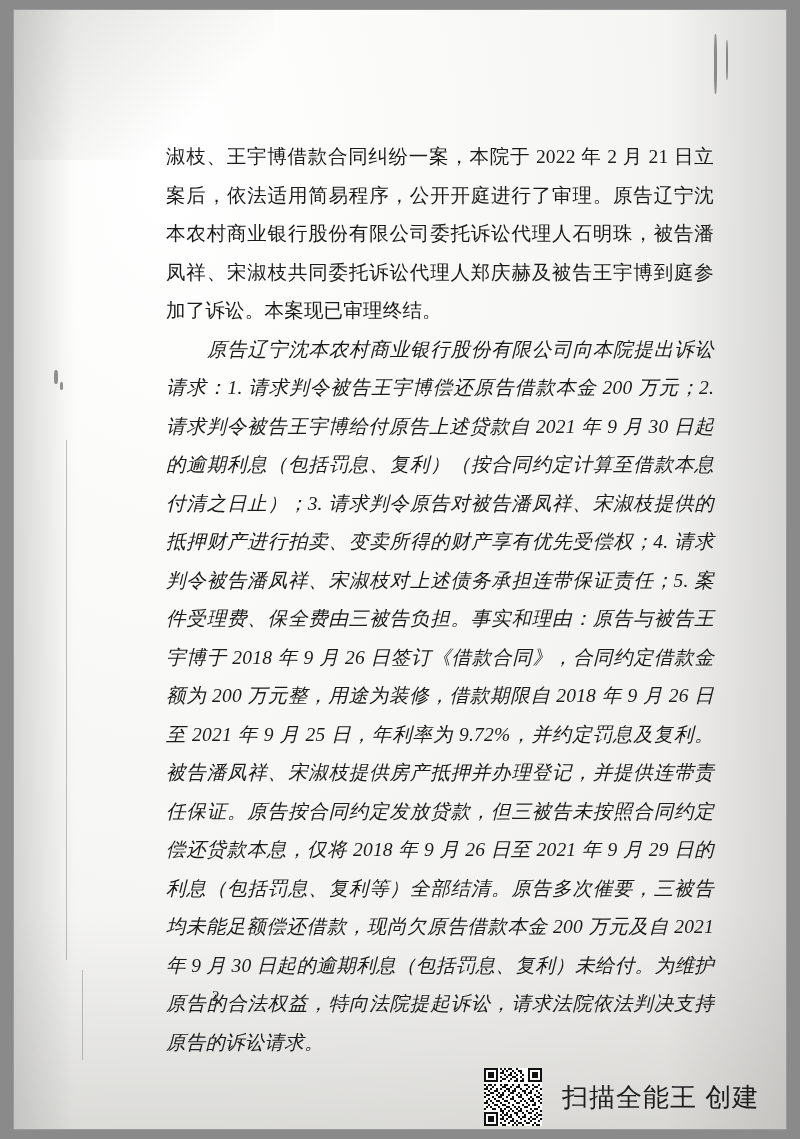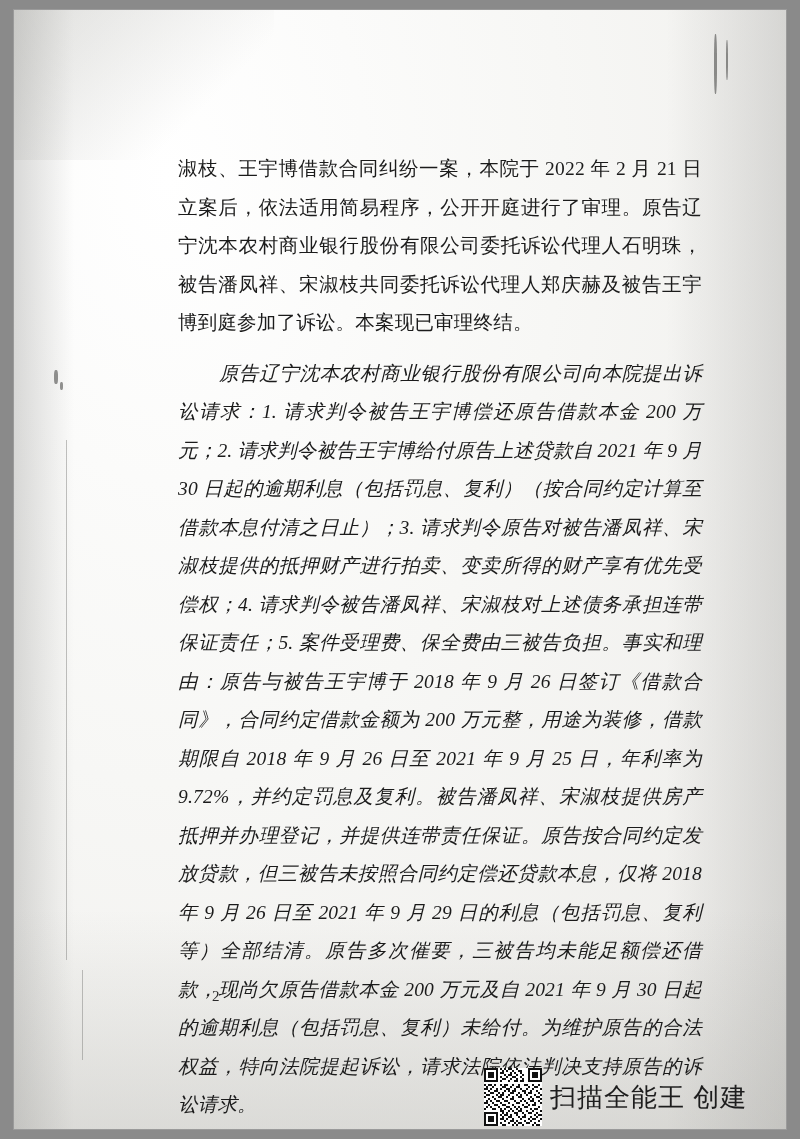--- a/index.html
+++ b/index.html
@@ -72,21 +72,21 @@
     top: 128px;
     width: 548px;
     font-size: 19.5px;
     line-height: 38.5px;
     color: #1b1b1b;
     letter-spacing: .2px;
     text-align: justify;
     font-family: "Liberation Serif", "DejaVu Serif", serif;
   }
   #body-text p {
-    margin: 12px;
+    margin: 0;
     text-indent: 0;
   }
   #body-text p.indent {
     text-indent: 2.1em;
     font-style: italic;
   }
   .pagenum {
     position: absolute;
     left: 198px;
     top: 978px;
@@ -94,21 +94,21 @@
     color: #2a2a2a;
     font-family: "Liberation Serif", "DejaVu Serif", serif;
   }
   
   #watermark {
     position: absolute;
     left: 470px;
     top: 1058px;
     display: flex;
     align-items: center;
-    gap: 8px;
+    gap: 20px;
   }
   #qr {
     width: 58px;
     height: 58px;
     background-color: #ffffff;
     display: block;
   }
   #wm-text {
     font-size: 26px;
     color: #1d1d1d;

